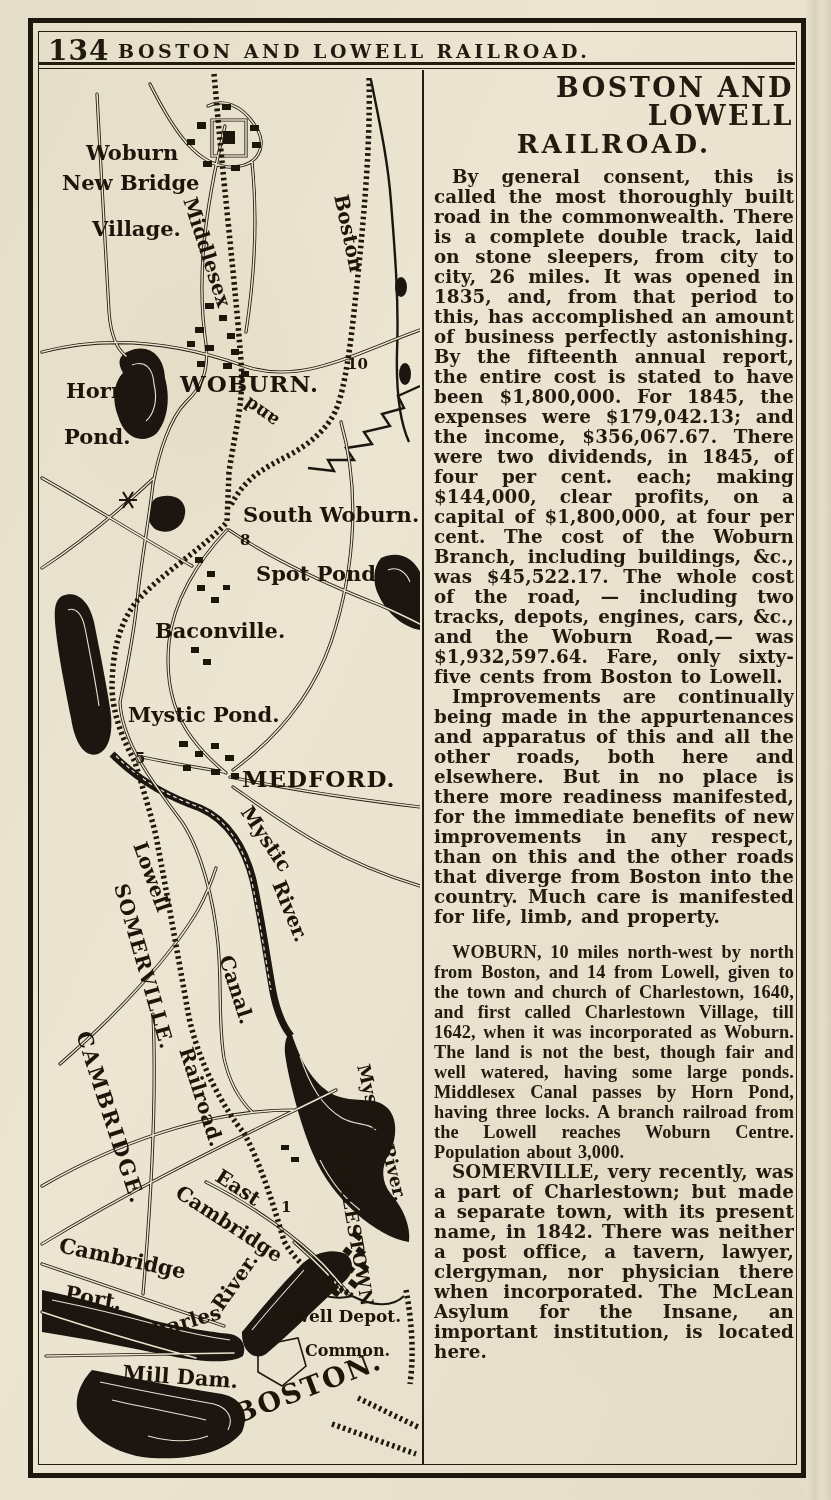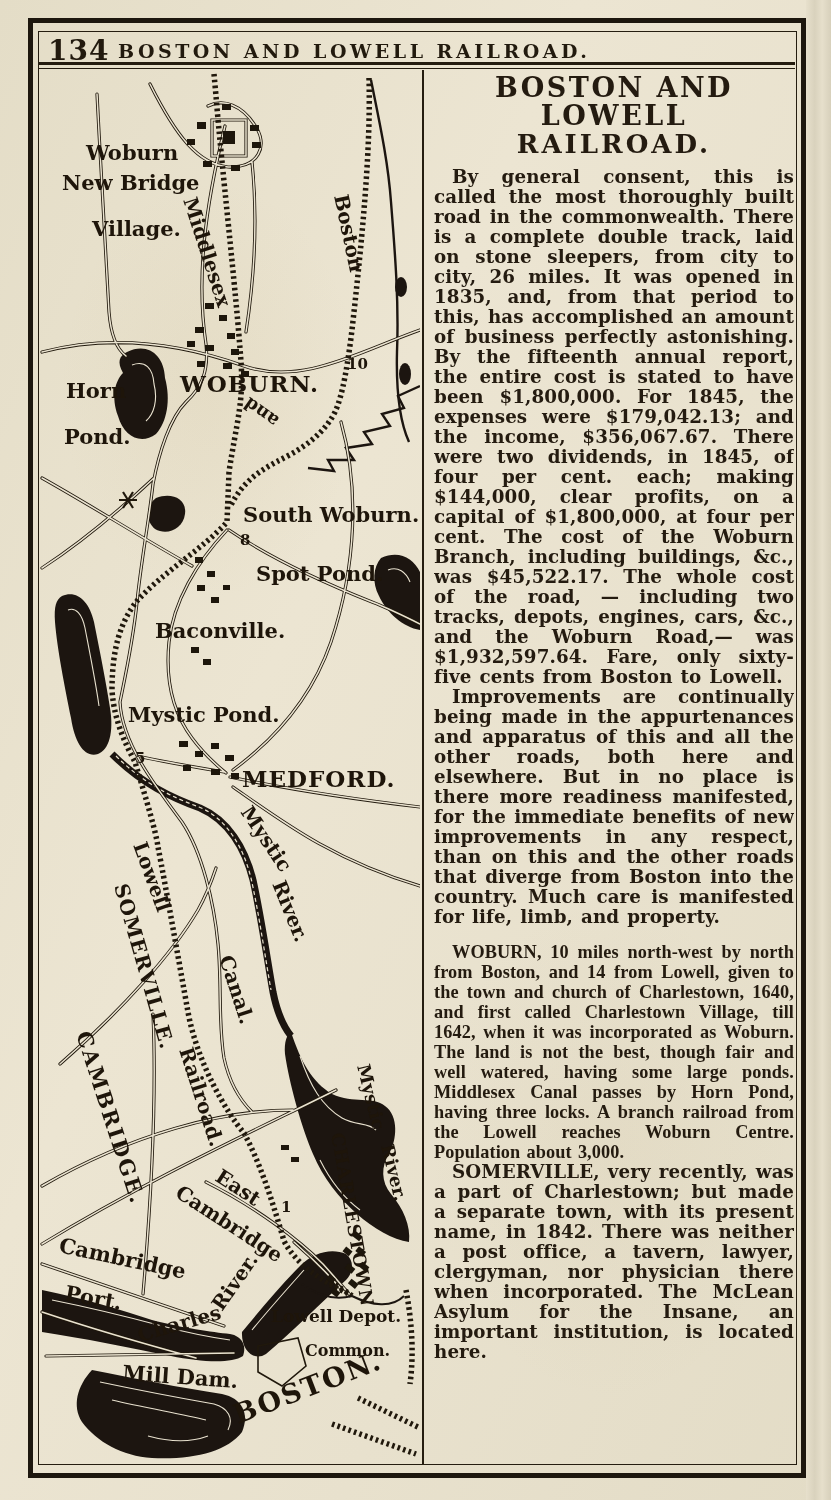--- a/index.html
+++ b/index.html
@@ -20,21 +20,21 @@
   .page-number{position:absolute;left:48px;top:34px;font-size:28px;font-weight:bold;
     color:#221a0e;letter-spacing:1px;}
   .running-head{position:absolute;left:118px;top:40px;width:368px;text-align:left;
     font-size:19px;font-weight:bold;color:#221a0e;letter-spacing:3.5px;white-space:nowrap;}
   .header-rule-a{position:absolute;left:39px;top:62px;width:756px;height:2.5px;background:#241c0f;}
   .header-rule-b{position:absolute;left:39px;top:68px;width:756px;height:1px;background:#241c0f;}
   .col-divider{position:absolute;left:422px;top:70px;width:2px;height:1394px;background:#251d10;}
   #map-svg{position:absolute;left:40px;top:70px;width:380px;height:1392px;}
   .article{position:absolute;left:434px;top:74px;width:360px;height:1390px;overflow:hidden;
     color:#241b10;}
-  .article h1{margin:0;text-align:center;font-size:27px;line-height:1.04;
+  .article h1{margin:0;text-align:right;font-size:27px;line-height:1.04;
     letter-spacing:2.5px;font-weight:bold;}
   .article h2{margin:1px 0 10px 0;text-align:center;font-size:26px;line-height:1.0;
     letter-spacing:3px;font-weight:bold;}
   .article p{margin:0;font-size:18.3px;line-height:20px;font-weight:bold;
     text-align:justify;text-indent:18px;letter-spacing:0.1px;word-spacing:1.5px;}
   .article p.gap{margin-top:15px;font-family:Liberation Serif, serif;}
   
   .road-outer{stroke:#20180c;stroke-width:3.2;fill:none;stroke-linecap:round;}
   .road-inner{stroke:#eae3d0;stroke-width:1.5;fill:none;stroke-linecap:round;}
   .rail{stroke:#20180c;stroke-width:5.5;fill:none;stroke-dasharray:2.6 3.2;}

